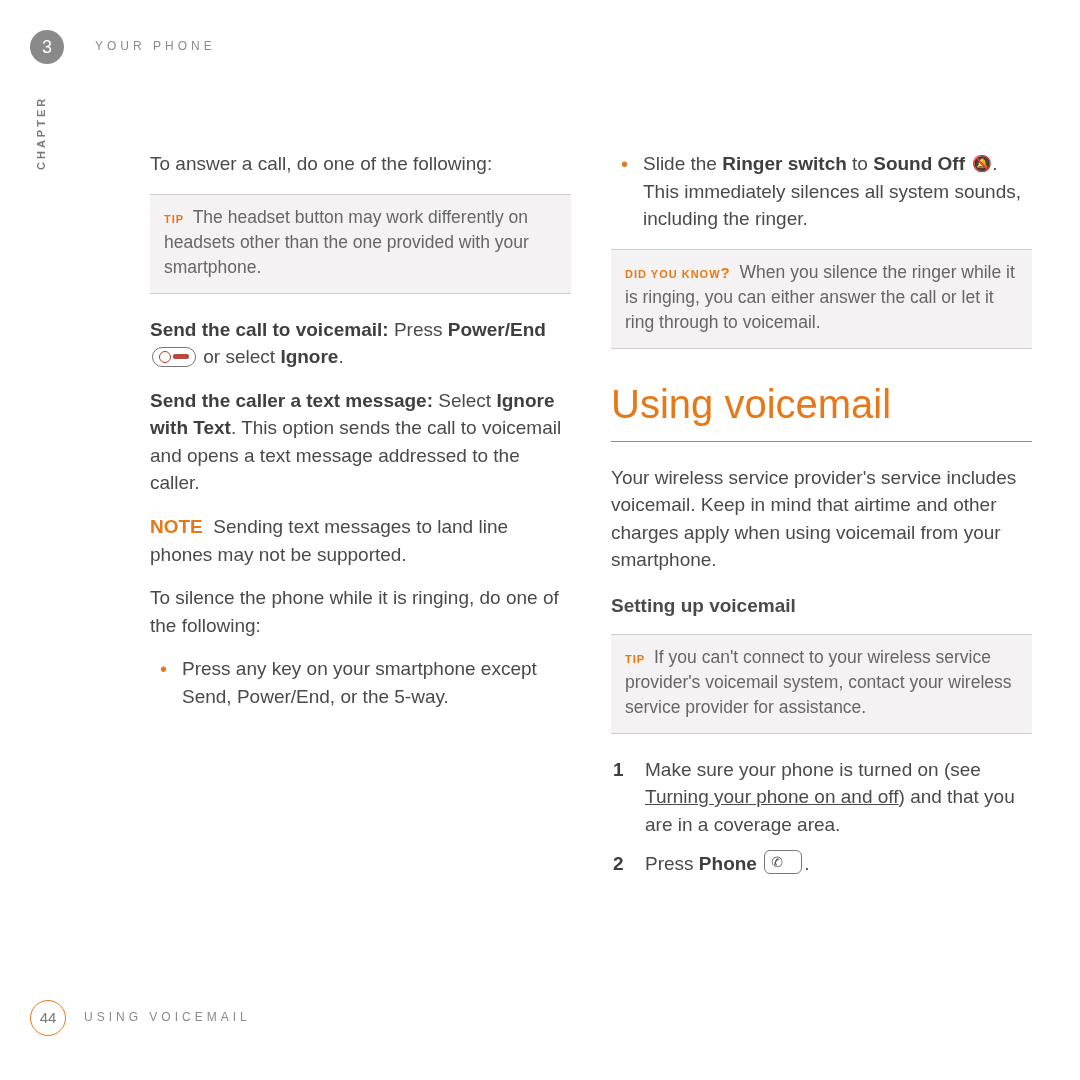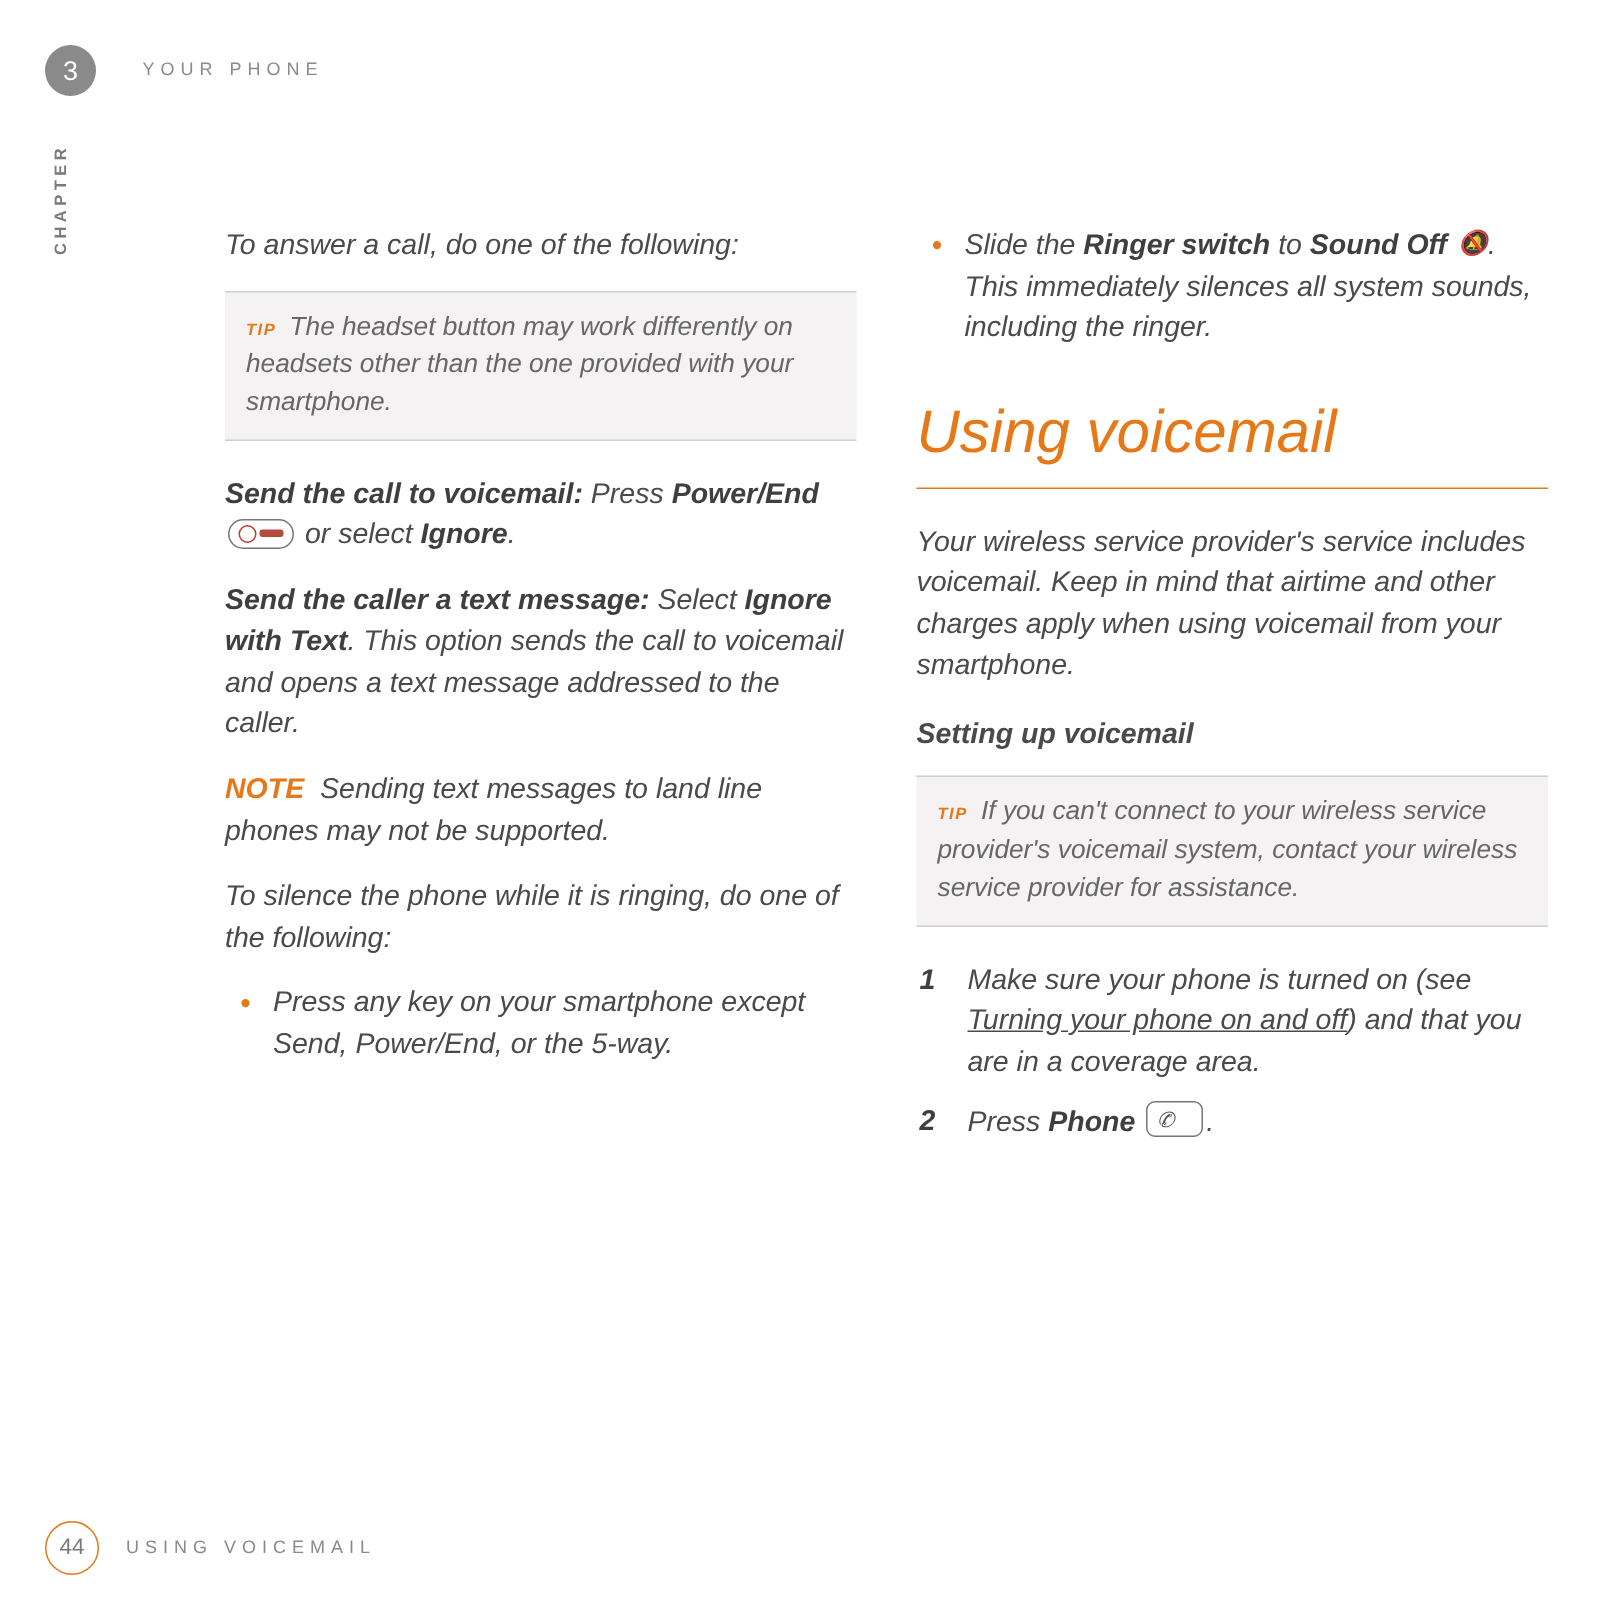--- a/index.html
+++ b/index.html
@@ -60,21 +60,20 @@
     font-weight: 400;
   }
   
   .columns {
     position: absolute;
     top: 150px;
     left: 150px;
     right: 48px;
     display: flex;
     gap: 40px;
-    font-style: italic;
   }
   .col {
     flex: 1 1 0;
     min-width: 0;
   }
   .para { margin: 0 0 16px 0; }
   .strong { font-weight: 600; color: #3f3f3f; }
   .indent-list {
     list-style: none;
     padding: 0;
@@ -182,21 +181,21 @@
     display:inline-block; vertical-align:-2px;
     width:18px; height:18px; position:relative; margin:0 2px;
   }
   .sound-off-icon::before{
     content:"🔕"; font-size:16px; position:absolute; left:0; top:-2px; color:#555;
   }
   
   .footer {
     position: absolute;
     left: 30px;
-    bottom: 30px;
+    bottom: 44px;
     display: flex;
     align-items: center;
     gap: 18px;
   }
   .page-badge {
     width: 34px; height: 34px; border-radius: 50%;
     border: 1.5px solid #e77817;
     color: #7a7a7a;
     display:flex; align-items:center; justify-content:center;
     font-size: 15px;
@@ -258,20 +257,24 @@
 
     <div class="col">
 
       <ul class="indent-list" style="margin-top:0;">
         <li>
           <span>Slide the </span><span class="strong">Ringer switch</span><span> to </span><span class="strong">Sound Off</span>
           <span class="sound-off-icon"></span><span>. This immediately silences all system sounds, including the ringer.</span>
         </li>
       </ul>
 
+      <div class="callout">
+        <span class="label-tip"><span>DID YOU KNOW</span><span style="font-size:15px;font-weight:700;">?</span></span>
+        <span>When you silence the ringer while it is ringing, you can either answer the call or let it ring through to voicemail.</span>
+      </div>
 
       <h2 class="section-heading">Using voicemail</h2>
 
       <p class="para" style="margin-top:22px;">Your wireless service provider's service includes voicemail. Keep in mind that airtime and other charges apply when using voicemail from your smartphone.</p>
 
       <p class="sub-heading">Setting up voicemail</p>
 
       <div class="callout">
         <span class="label-tip">TIP</span>
         <span>If you can't connect to your wireless service provider's voicemail system, contact your wireless service provider for assistance.</span>

